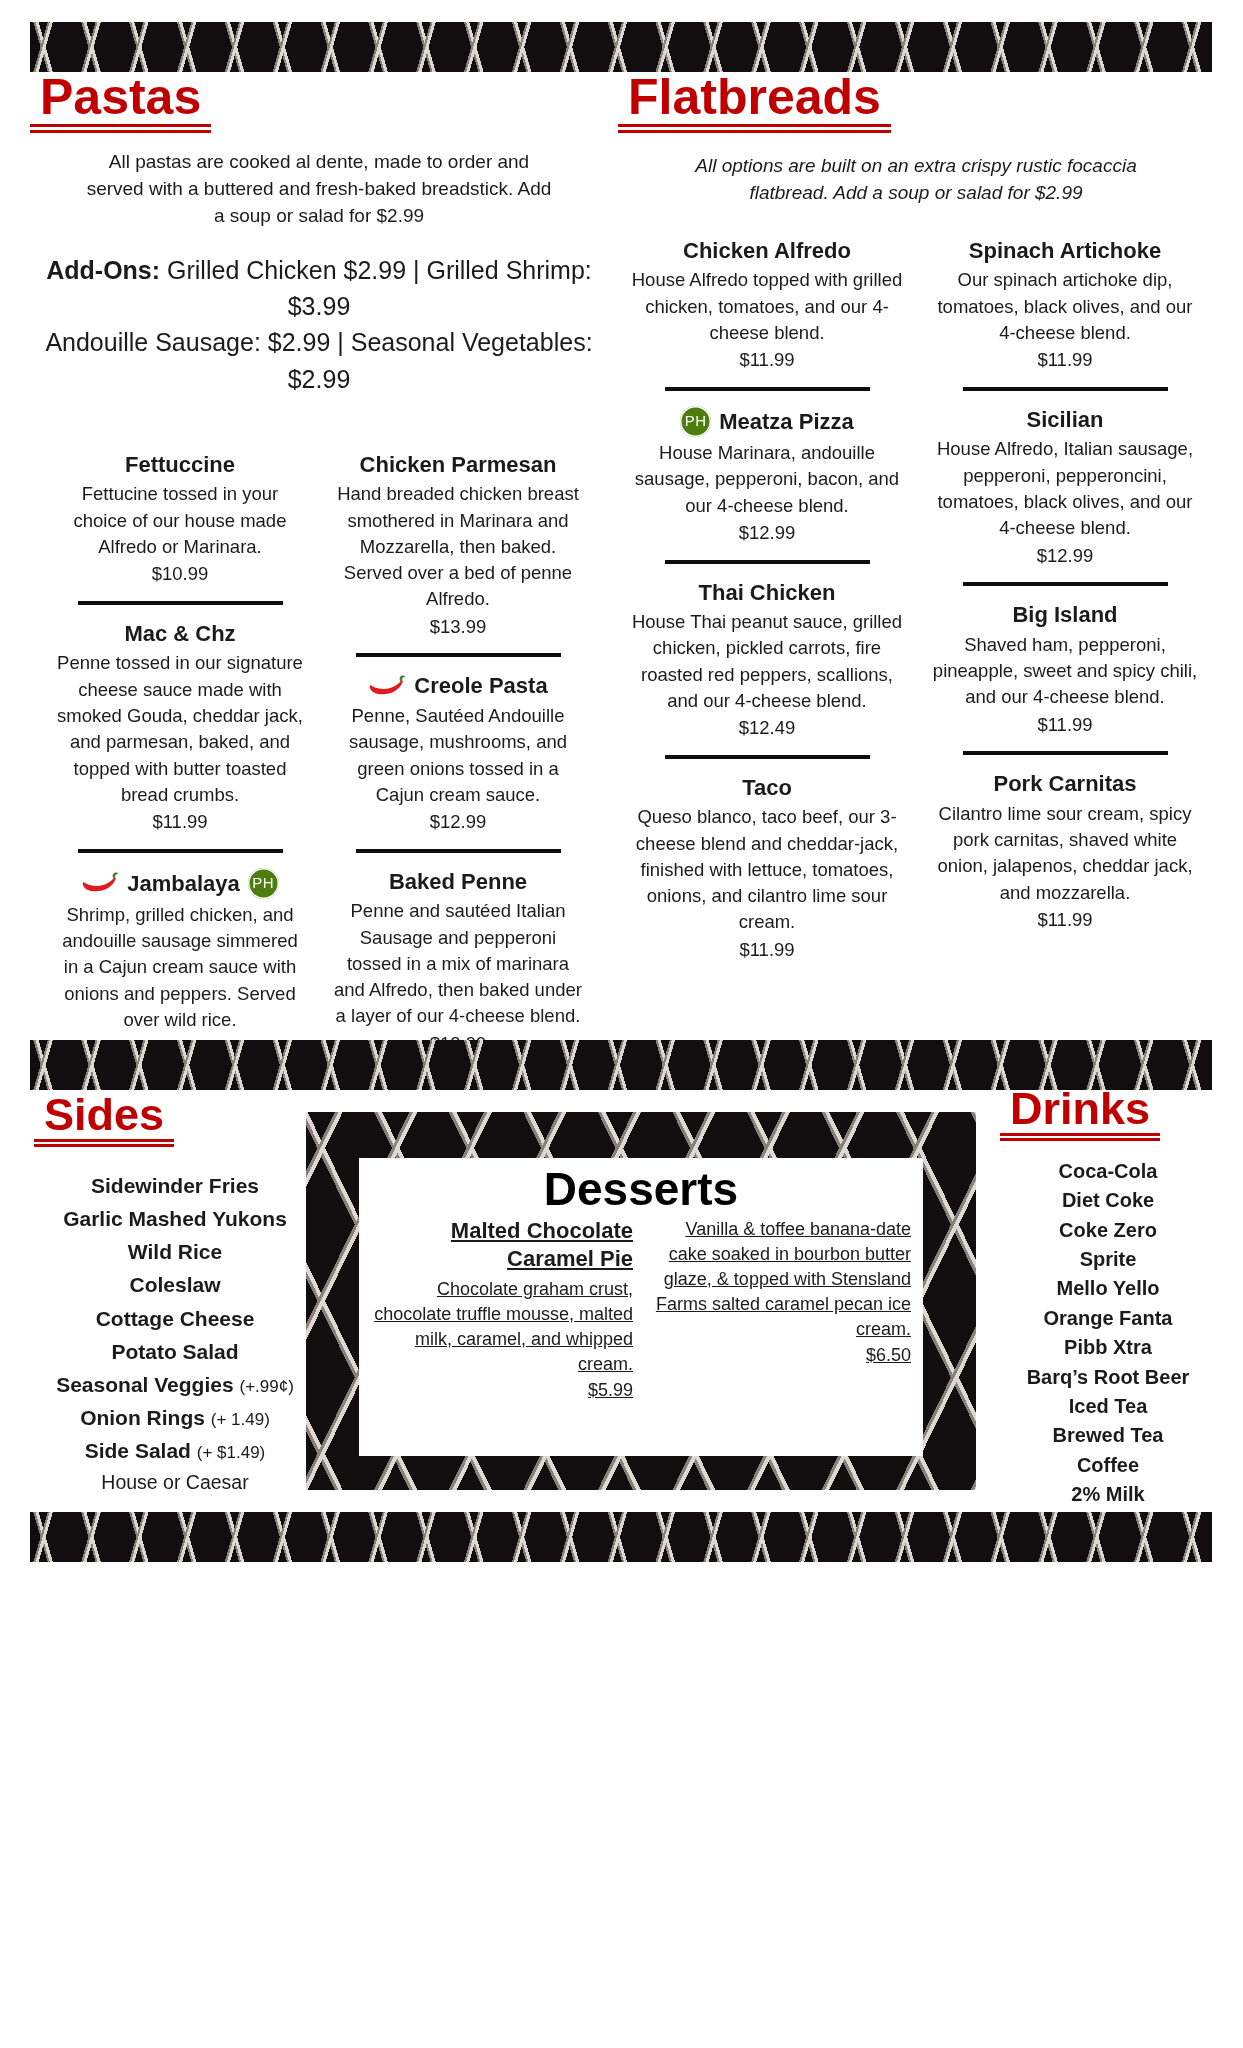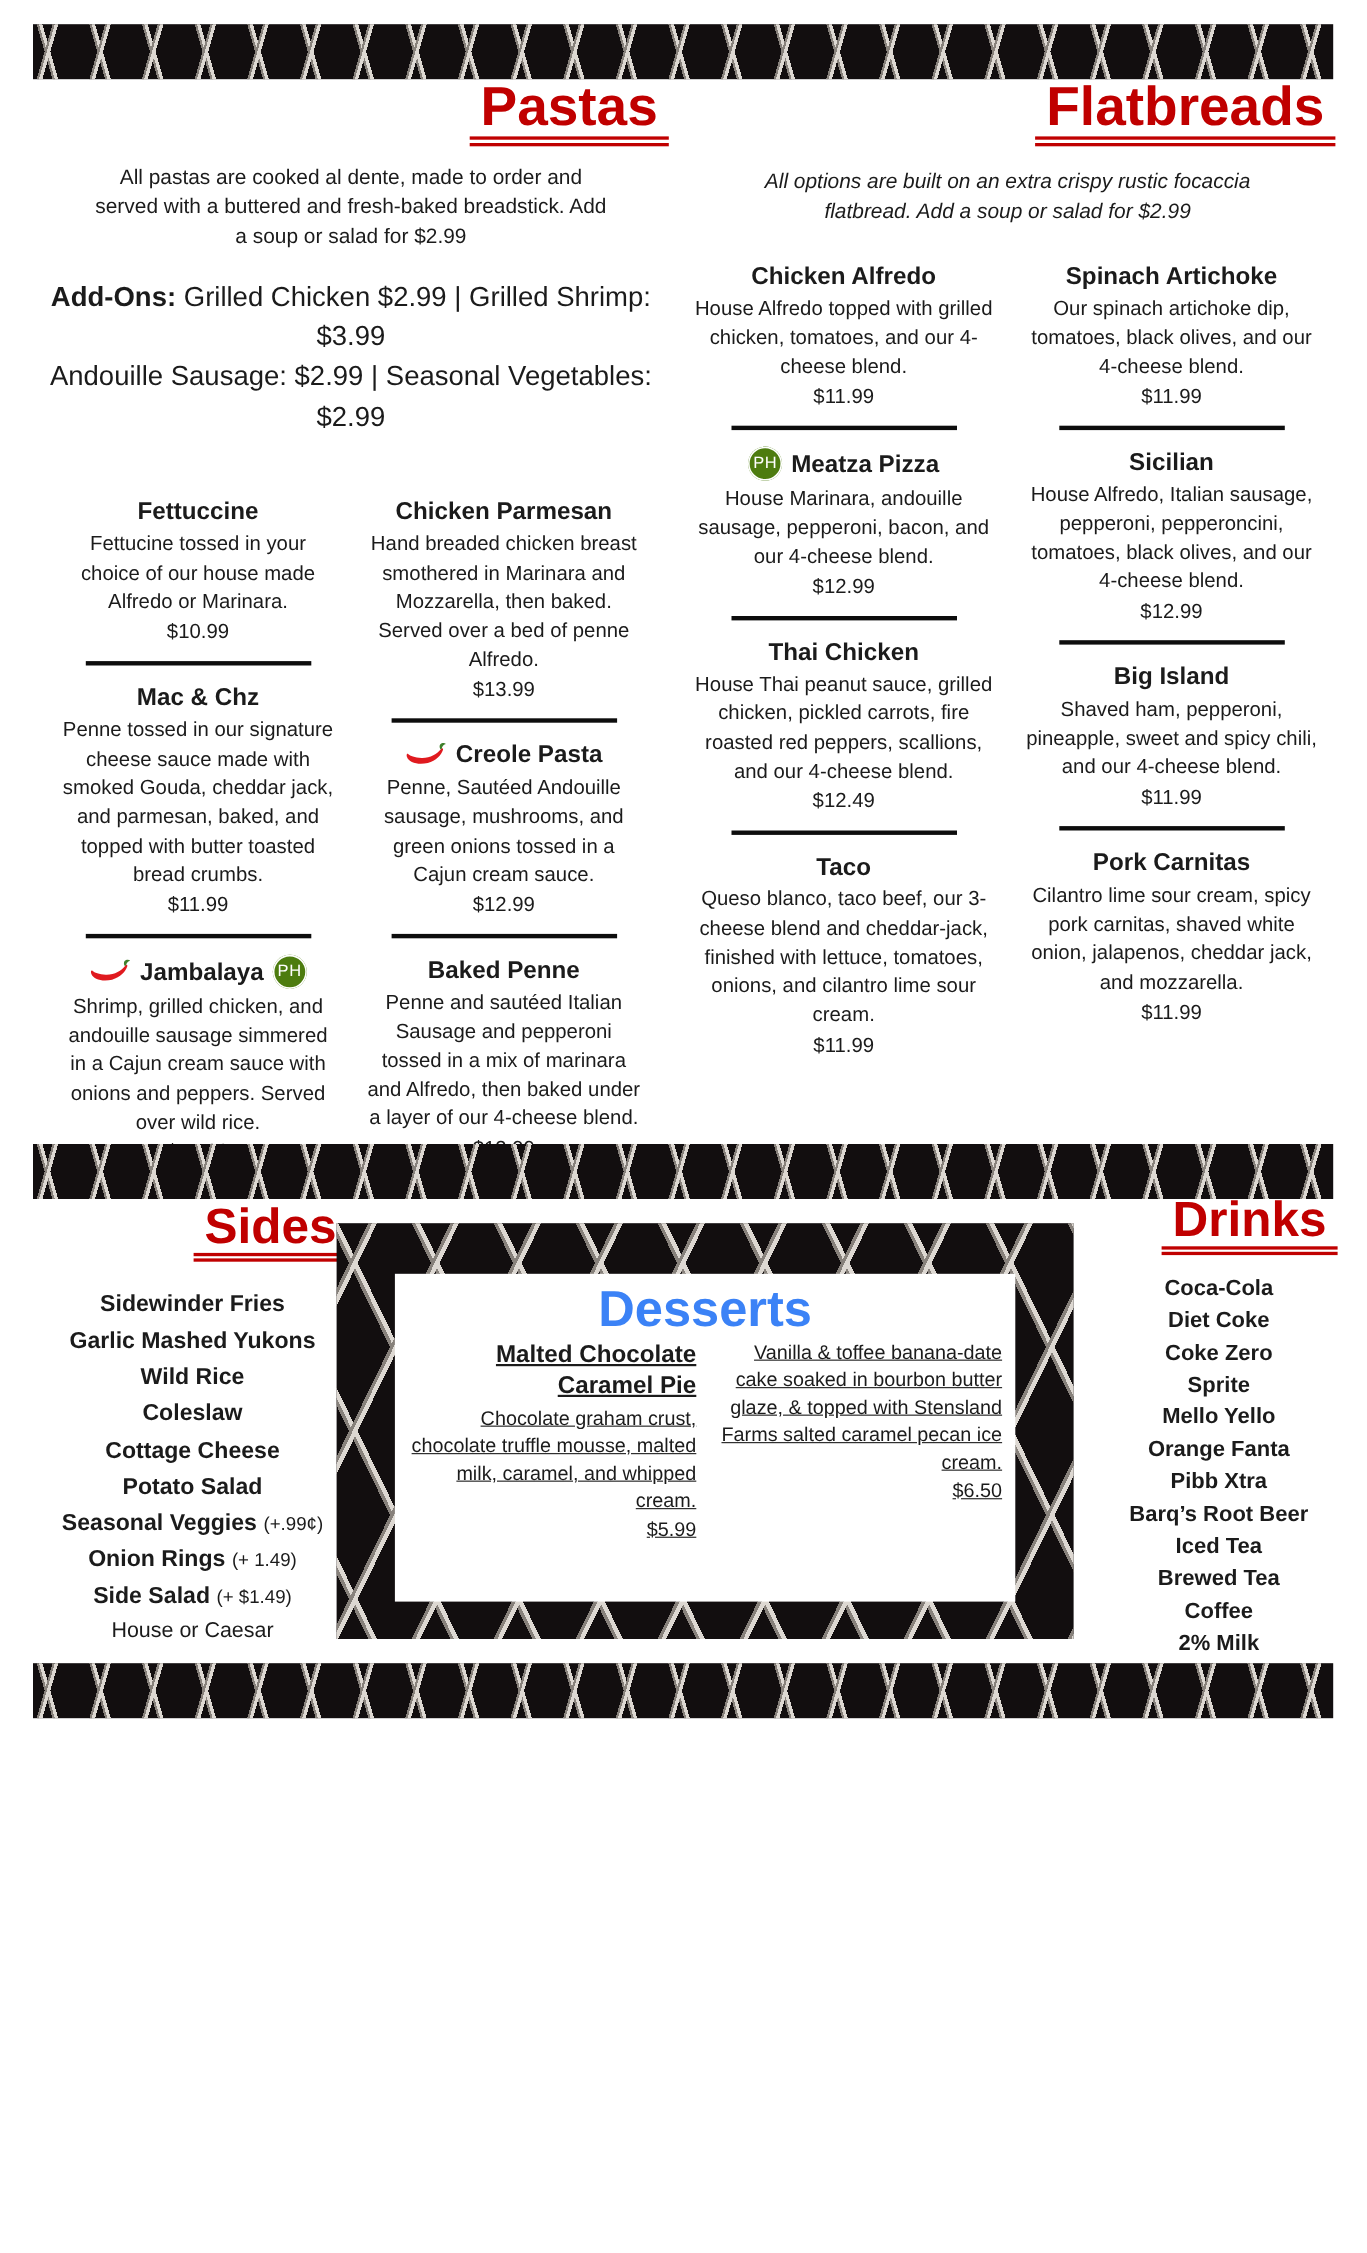--- a/index.html
+++ b/index.html
@@ -15,21 +15,21 @@
       repeating-linear-gradient(74deg,  transparent 0 17px, #87817b 17px 19px, #ddd8d2 19px 22px, transparent 22px 46px);
   }
   .mesh-big{
     background-color:#120e0f;
     background-image:
       repeating-linear-gradient(116deg, transparent 0 26px, #87817b 26px 29px, #ddd8d2 29px 33px, transparent 33px 67px),
       repeating-linear-gradient(64deg,  transparent 0 26px, #87817b 26px 29px, #ddd8d2 29px 33px, transparent 33px 67px);
   }
   .band{position:absolute;left:30px;width:1182px;height:50px;}
 
-  .sec-head{text-align:right;margin:0;}
+  .sec-head{text-align:left;margin:0;}
   .sec-title{
     display:inline-block;color:#C00000;font-weight:700;font-size:50px;line-height:1.02;
     border-bottom:9px double #C00000;padding:0 10px 1px;
   }
   .sec-title.small{font-size:45px;border-bottom-width:8px;}
 
   .intro{font-size:19px;line-height:1.42;margin:16px auto 0;}
   .addons{font-size:25px;line-height:1.45;margin:22px auto 0;}
   .addons b{font-weight:700;}
 
@@ -60,21 +60,21 @@
   .flatbreads .cols{margin-top:30px;}
 
   
   .sides{position:absolute;left:34px;top:1092px;width:282px;text-align:center;}
   .side-list{margin-top:22px;font-size:21px;font-weight:700;line-height:1.58;}
   .side-note{font-size:17px;font-weight:400;}
   .side-footer{font-size:19.5px;font-weight:400;line-height:1.6;}
 
   .desserts-panel{position:absolute;left:306px;top:1112px;width:670px;height:378px;}
   .desserts-box{width:564px;height:298px;background:#fff;margin:46px auto 0;text-align:center;padding-top:4px;box-sizing:border-box;}
-  .desserts-title{color:#3b82f6;font-weight:700;font-size:46px;line-height:1.1;margin:2px 0 2px;}
+  .desserts-title{color:#000000;font-weight:700;font-size:46px;line-height:1.1;margin:2px 0 2px;}
   .dessert-cols{display:flex;justify-content:center;gap:16px;margin-top:2px;}
   .col-dessert{width:262px;text-align:right;text-decoration:underline;}
   .col-dessert .item-name{font-size:22px;line-height:1.3;}
   .col-dessert .item-desc,.col-dessert .item-price{font-size:18px;line-height:1.4;}
 
   .drinks{position:absolute;left:1000px;top:1086px;width:216px;text-align:center;}
   .drink-list{margin-top:16px;font-size:20px;font-weight:700;line-height:1.47;}
 </style>
 </head>
 <body>

